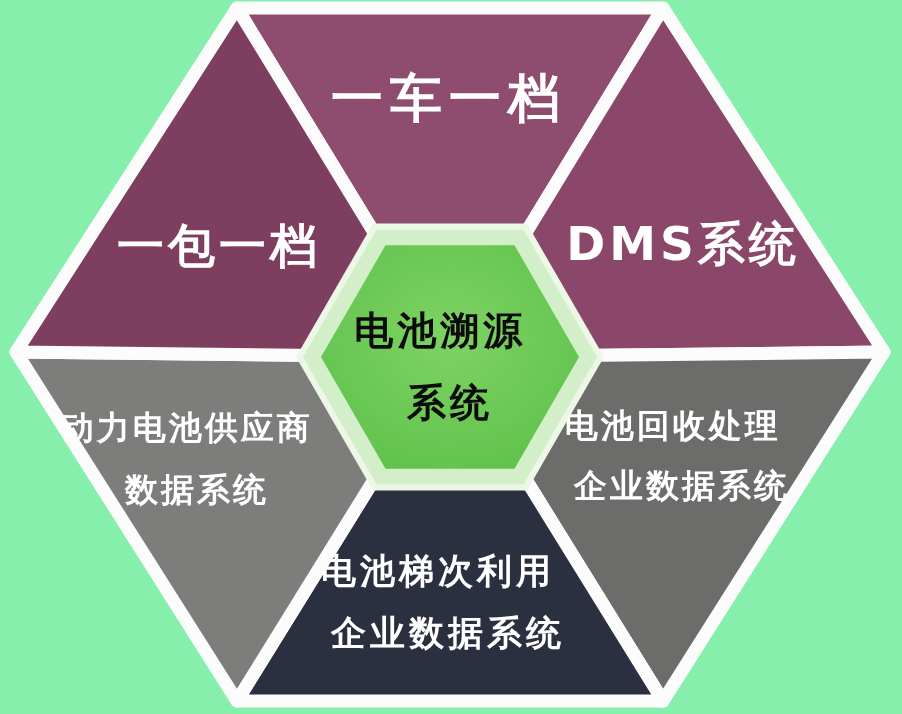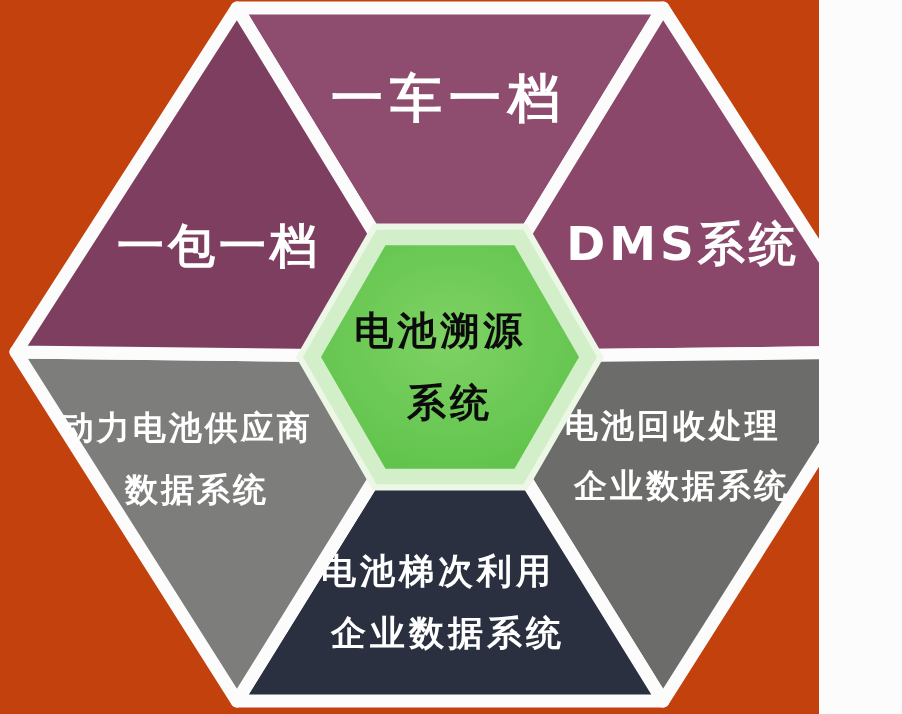--- a/index.html
+++ b/index.html
@@ -1,24 +1,24 @@
 <!DOCTYPE html>
 <html><head>
 <meta charset="utf-8">
 <style>
   html, body {
     margin: 0;
     padding: 0;
     background: #fdfcfd;
   }
   .stage {
-    width: 819px;
+    width: 902px;
     height: 714px;
     position: relative;
-    background: #c2410c;
+    background: #86efac;
     overflow: hidden;
     font-family: "DejaVu Sans", "Liberation Sans", sans-serif;
   }
   svg { display: block; }
   .seg {
     stroke: #fdfcfd;
     stroke-width: 13;
     stroke-linejoin: round;
   }
   .seg-label {

